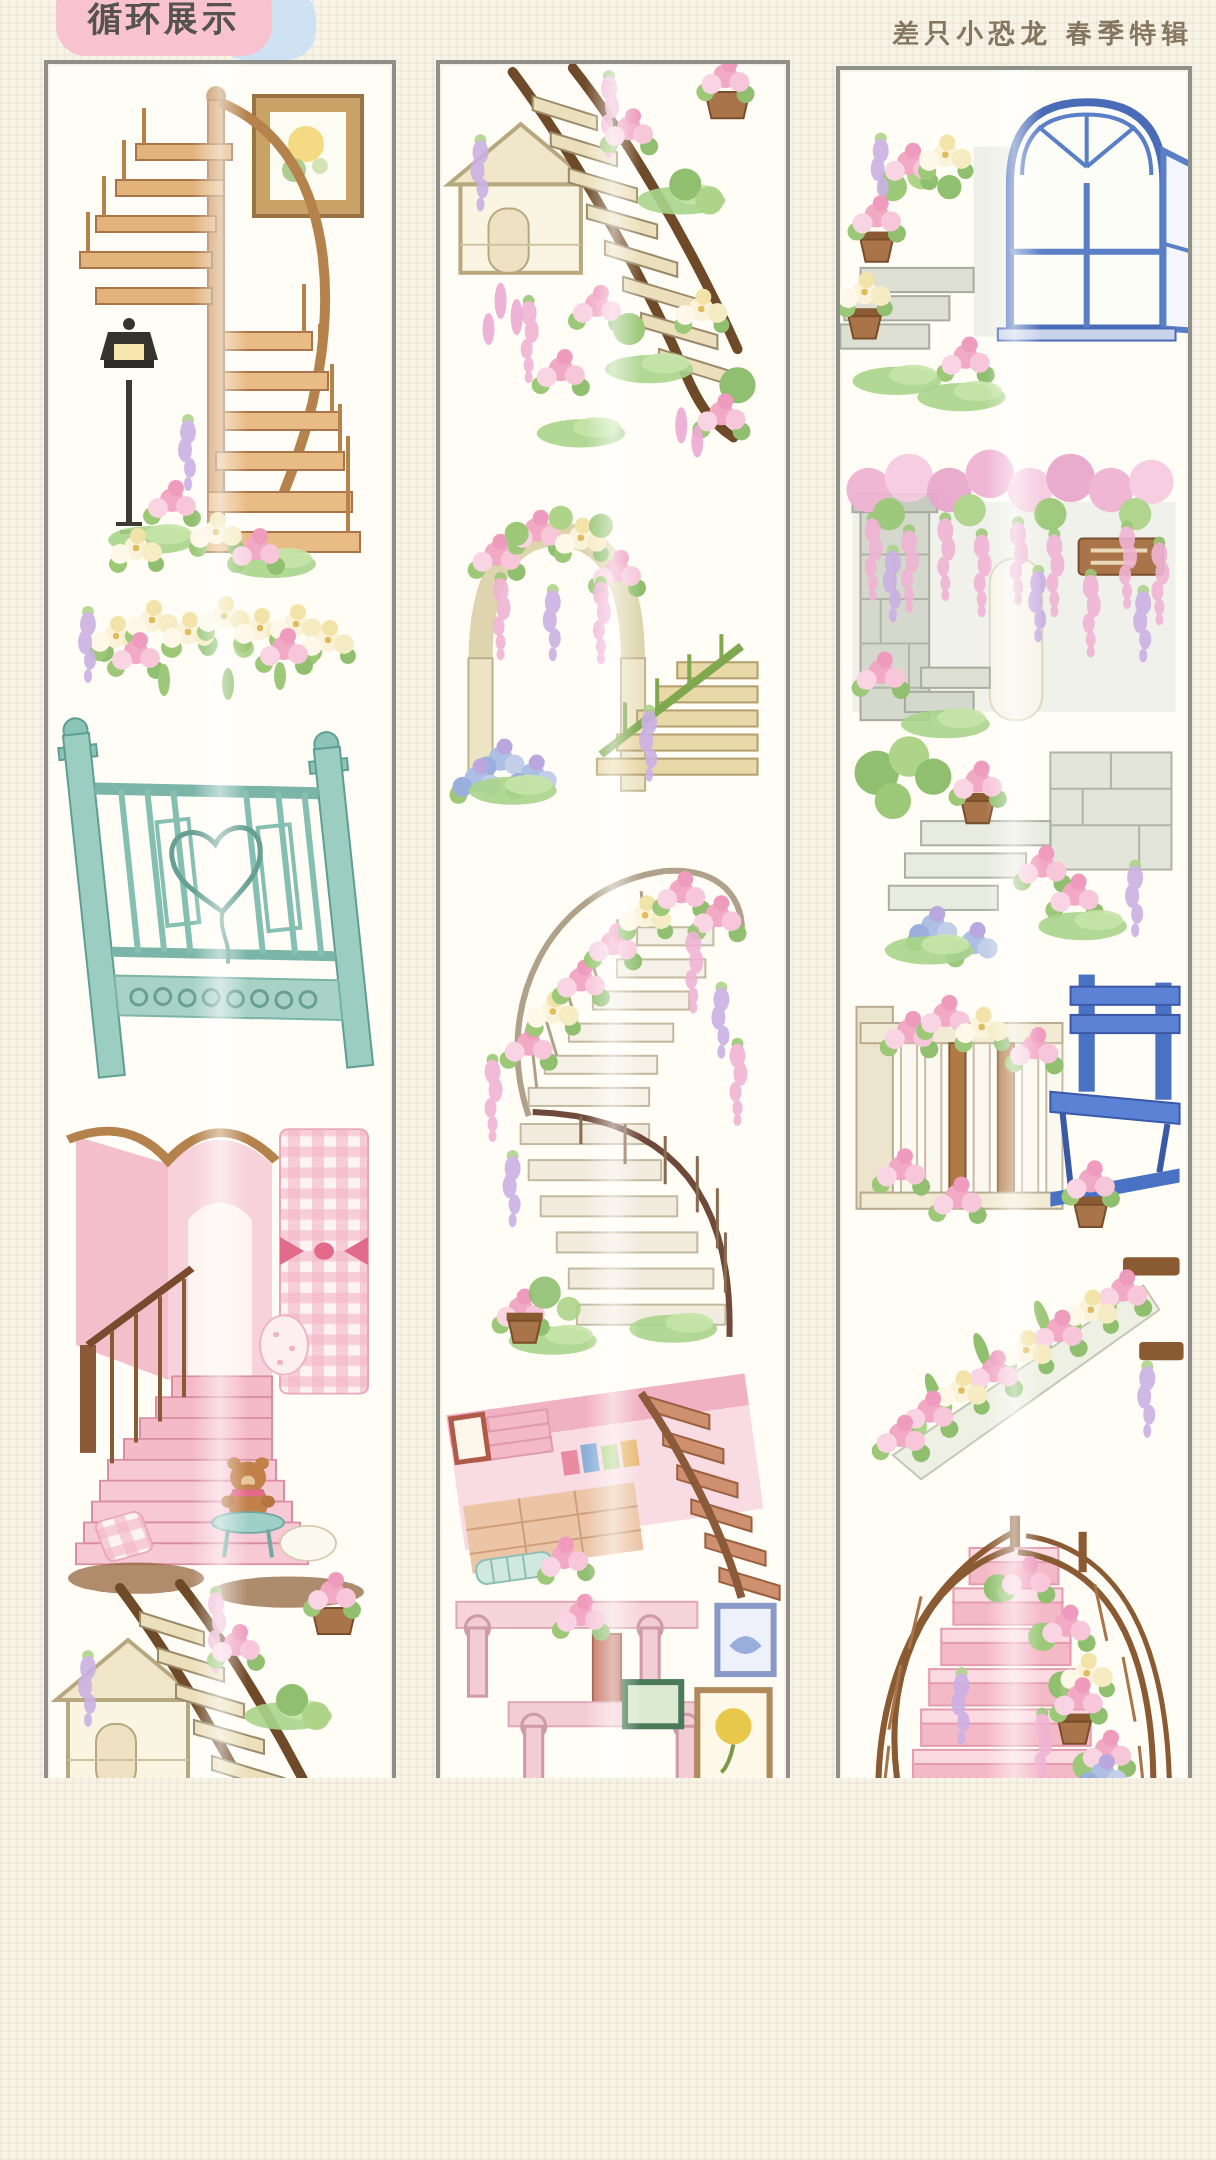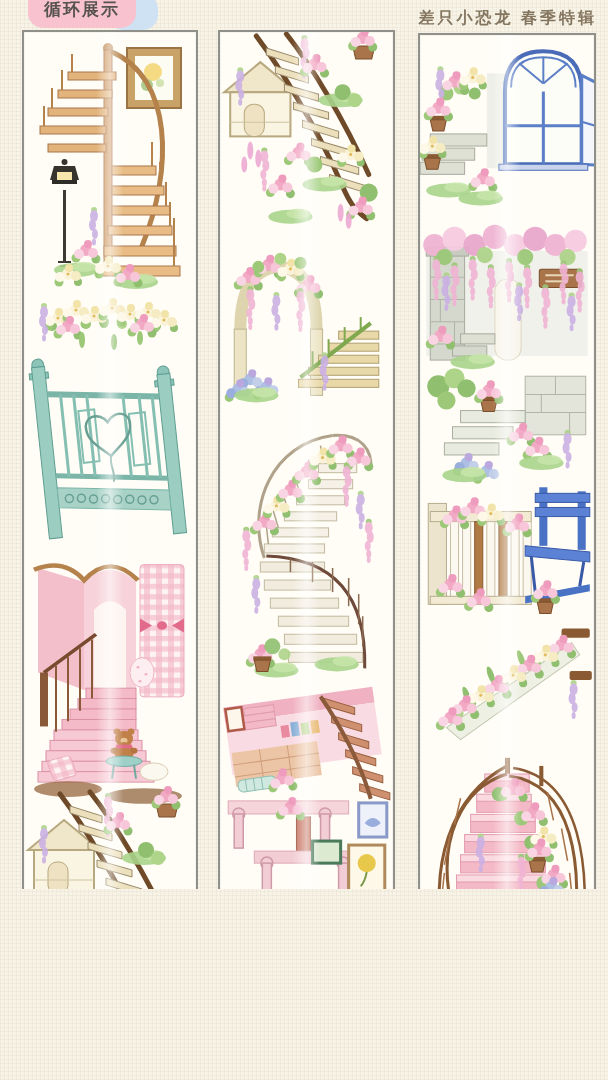--- a/index.html
+++ b/index.html
@@ -14,21 +14,21 @@
   }
   .page{position:relative;width:608px;height:889px;overflow:hidden;}
   .badge{position:absolute;border-radius:15px;}
   .badge.blue{left:108px;top:-6px;width:50px;height:36px;background:#cfe2f3;}
   .badge.pink{
     left:28px;top:-12px;padding:10px 16px 7px 16px;background:#f8c3cf;
     color:#55534b;font-size:17px;font-weight:bold;letter-spacing:2px;
   }
   .brand{
     position:absolute;top:8px;right:11px;
-    color:#84755f;font-size:16px;font-weight:600;letter-spacing:3px;
+    color:#84755f;font-size:13px;font-weight:600;letter-spacing:3px;
   }
   .strip{
     position:absolute;background:#fffdf6;border:2px solid #90908a;
     box-shadow:inset 0 0 0 1px rgba(0,0,0,.04);
     overflow:hidden;
   }
   .strip::after{
     content:"";position:absolute;inset:0;pointer-events:none;
     background:linear-gradient(90deg, transparent 42%, rgba(255,255,255,.55) 50%, transparent 58%);
   }

